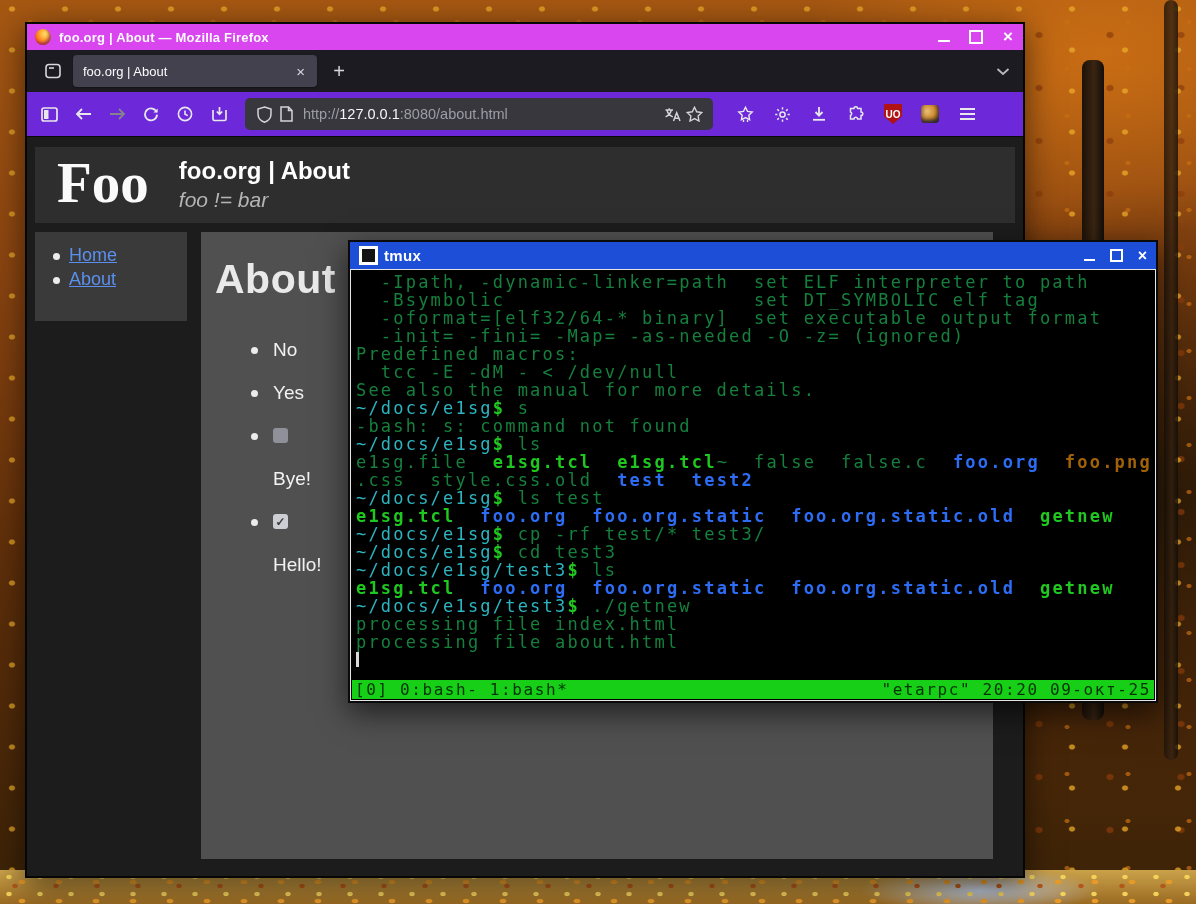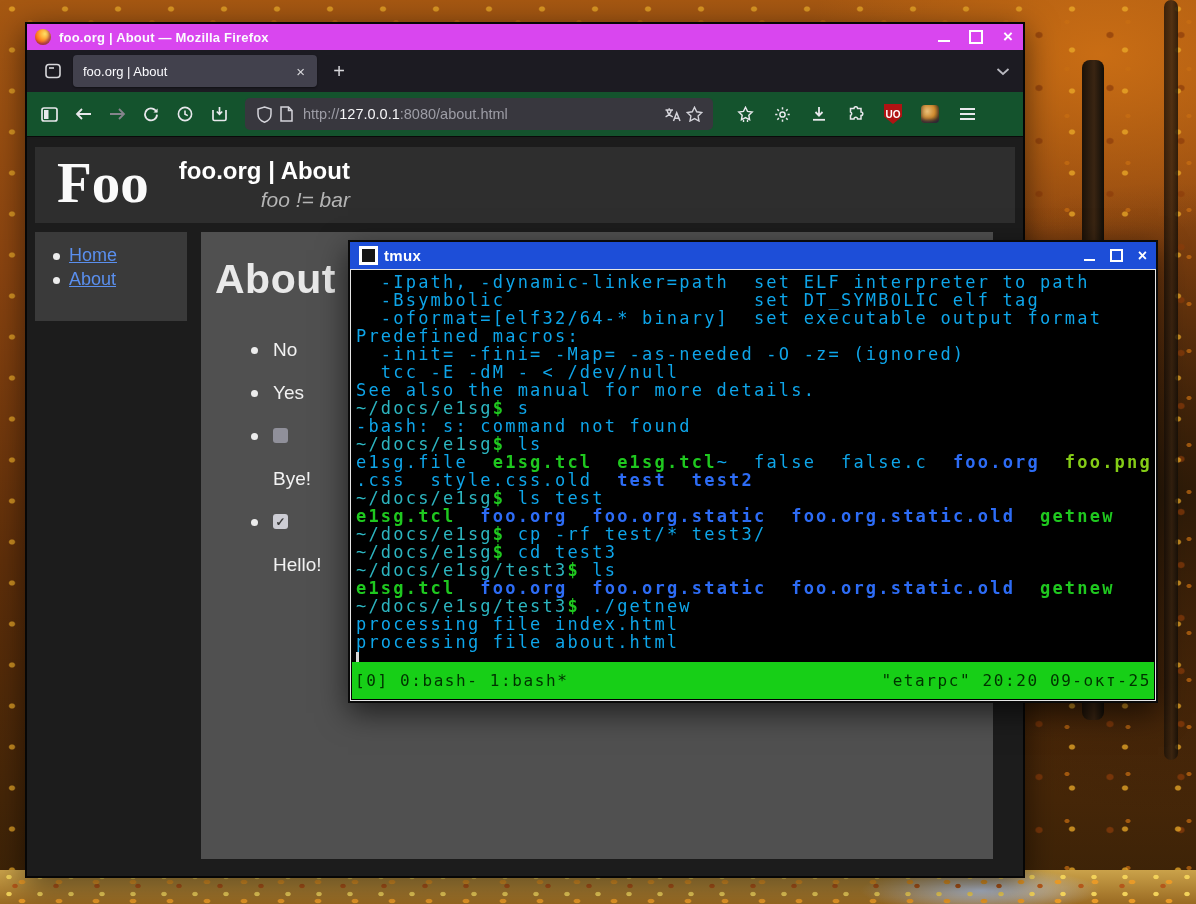--- a/index.html
+++ b/index.html
@@ -38,41 +38,41 @@
   .wc .cls{font-size:17px;font-weight:bold;}
 
   .tabstrip{height:42px;background:#1c1b22;display:flex;align-items:center;padding:0 6px;}
   .ffview{width:28px;height:28px;border-radius:4px;display:flex;align-items:center;justify-content:center;margin:0 6px;color:#d7d7db;}
   .tab{width:224px;height:32px;background:#42414d;border-radius:4px;display:flex;align-items:center;padding:0 10px;color:#fbfbfe;font-size:13px;box-shadow:0 1px 2px rgba(0,0,0,.4);}
   .tab .tlabel{flex:1;white-space:nowrap;overflow:hidden;}
   .tab .tclose{color:#d7d7db;font-size:15px;padding:0 2px;}
   .newtab{width:28px;height:28px;margin-left:8px;border-radius:4px;color:#d7d7db;font-size:20px;display:flex;align-items:center;justify-content:center;}
   .alltabs{margin-left:auto;color:#b9b9c0;width:28px;display:flex;justify-content:center;}
 
-  .navbar{height:44px;background:#14532d;border-bottom:1px solid #0a0a0a;display:flex;align-items:center;padding:0 6px;gap:2px;}
+  .navbar{height:44px;background:#6d28d9;border-bottom:1px solid #0a0a0a;display:flex;align-items:center;padding:0 6px;gap:2px;}
   .tbicon{width:32px;height:30px;border-radius:4px;display:flex;align-items:center;justify-content:center;color:#e8e8ec;flex:0 0 auto;}
   .tbicon.dim{color:#85848c;}
   .urlbar{flex:0 0 auto;width:452px;height:32px;background:#38373e;border-radius:5px;display:flex;align-items:center;padding:0 8px;margin:0 10px 0 8px;color:#d0d0d6;}
   .urltext{flex:1;font-size:14.5px;white-space:nowrap;overflow:hidden;margin-left:6px;}
   .urltext .dim{color:#9d9da6;}
   .urltext .host{color:#f6f6f8;}
   .uicon{width:22px;height:22px;display:flex;align-items:center;justify-content:center;color:#d4d4da;flex:0 0 auto;}
   .right-icons{display:flex;align-items:center;gap:5px;margin-left:4px;}
   .ublock{width:18px;height:20px;background:#b01313;clip-path:polygon(0 0,100% 0,100% 62%,50% 100%,0 62%);display:flex;align-items:center;justify-content:center;color:#fff;font-size:10px;font-weight:bold;}
   .extimg{width:18px;height:18px;border-radius:4px;background:radial-gradient(circle at 35% 35%,#e8c07a 0%,#cf8a2e 45%,#6b4a18 75%,#2c2c40 100%);box-shadow:inset 0 -3px 4px rgba(30,30,60,.8);}
   .hamb{display:flex;flex-direction:column;gap:3px;}
   .hamb i{display:block;width:15px;height:2px;background:#e8e8ec;}
 
   
   .page{position:absolute;left:0;right:0;top:115px;bottom:0;background:#1c1c1c;overflow:hidden;}
   .phead{margin:8px;height:76px;background:#2e2e2e;display:flex;align-items:center;}
   .plogo{font-family:"Liberation Serif","DejaVu Serif",serif;font-weight:bold;font-size:57px;color:#fafafa;margin:0 0 6px 22px;line-height:1;}
   .ptitles{margin-left:30px;}
   .ptitle{color:#fff;font-weight:bold;font-size:24px;line-height:1.2;}
-  .ptag{color:#b5b5b5;font-style:italic;font-size:21px;line-height:1.3;text-align:right;}
+  .ptag{color:#b5b5b5;font-style:italic;font-size:21px;line-height:1.3;}
   .pcols{display:flex;align-items:flex-start;margin:9px 8px 0 8px;gap:14px;height:calc(100% - 110px);}
   .pnav{width:152px;background:#3a3a3a;padding:10px 0 28px 0;}
   .pnav ul{margin:0;padding:0 0 0 34px;list-style:none;}
   .pnav li{position:relative;margin:3px 0;font-size:18px;}
   .pnav li::before{content:"";position:absolute;left:-16px;top:8px;width:7px;height:7px;border-radius:50%;background:#ececec;}
   .pnav a{color:#5a8fee;text-decoration:underline;}
   .pmain{flex:0 0 auto;width:792px;background:#505050;height:100%;box-sizing:border-box;padding:24px 0 0 12px;}
   .pmain h1{margin:0 0 0 2px;font-size:41px;color:#e9e9e9;letter-spacing:.5px;}
   .plist{margin:36px 0 0 38px;}
   .prow{display:flex;align-items:flex-start;height:43px;color:#f2f2f2;font-size:19px;}
@@ -86,23 +86,23 @@
   .ttitle{height:27px;background:#1d4ed8;display:flex;align-items:center;padding:0 9px;color:#fff;}
   .ticon{width:13px;height:13px;border:3px solid #fff;background:#141414;margin-right:6px;}
   .tname{font-size:15px;font-weight:bold;letter-spacing:.3px;}
   .twc{margin-left:auto;display:flex;gap:15px;align-items:center;}
   .twc .min{width:11px;border-bottom:2px solid #fff;height:8px;}
   .twc .max{width:9px;height:9px;border:2px solid #fff;}
   .twc .cls{font-size:16px;font-weight:bold;line-height:14px;}
   .tbody{position:absolute;left:0;right:0;top:27px;bottom:0;background:#000;border:1px solid #e6e6e6;box-sizing:border-box;padding:3px 0 0 5px;overflow:hidden;
     font-family:"DejaVu Sans Mono",monospace;font-size:17px;line-height:18px;letter-spacing:2.2px;}
   .tline{white-space:pre;height:18px;}
-  .c-w{color:#0ea5e9;} .c-c{color:#2cb5c0;} .c-g{color:#1fc81f;font-weight:bold;} .c-b{color:#2d6cf5;font-weight:bold;margin-top:16px;} .c-m{color:#84cc16;font-weight:bold;}
+  .c-w{color:#15803d;} .c-c{color:#2cb5c0;} .c-g{color:#1fc81f;font-weight:bold;} .c-b{color:#2d6cf5;font-weight:bold;margin-top:16px;} .c-m{color:#a16207;font-weight:bold;}
   .cursorline{height:18px;} .cursor{display:inline-block;width:3px;height:15px;background:#d8d8d8;vertical-align:top;margin-top:1px;}
-  .tstatus{position:absolute;left:1px;right:1px;bottom:1px;height:37px;background:#17cf17;color:#003300;display:flex;justify-content:space-between;align-items:center;padding:0 3px;font-family:"DejaVu Sans Mono",monospace;font-size:16px;letter-spacing:1.6px;white-space:pre;}
+  .tstatus{position:absolute;left:1px;right:1px;bottom:1px;height:19px;background:#17cf17;color:#003300;display:flex;justify-content:space-between;align-items:center;padding:0 3px;font-family:"DejaVu Sans Mono",monospace;font-size:16px;letter-spacing:1.6px;white-space:pre;}
 
   svg{display:block;}
 </style>
 </head>
 <body>
 
 <div class="stage">
   <div class="wallpaper">
     <div class="trunk t1"></div>
     <div class="trunk t2"></div>
@@ -301,22 +301,22 @@
         <i class="min"></i>
         <i class="max"></i>
         <span class="cls">×</span>
       </span>
     </div>
     <div class="tbody">
       <div>
           <div class="tline"><span class="c-w">  -Ipath, -dynamic-linker=path  set ELF interpreter to path</span></div>
           <div class="tline"><span class="c-w">  -Bsymbolic                    set DT_SYMBOLIC elf tag</span></div>
           <div class="tline"><span class="c-w">  -oformat=[elf32/64-* binary]  set executable output format</span></div>
+          <div class="tline"><span class="c-w">  -init= -fini= -Map= -as-needed -O -z= (ignored)</span></div>
           <div class="tline"><span class="c-w">Predefined macros:</span></div>
-          <div class="tline"><span class="c-w">  -init= -fini= -Map= -as-needed -O -z= (ignored)</span></div>
           <div class="tline"><span class="c-w">  tcc -E -dM - &lt; /dev/null</span></div>
           <div class="tline"><span class="c-w">See also the manual for more details.</span></div>
           <div class="tline"><span class="c-c">~/docs/e1sg</span><span class="c-g">$</span><span class="c-w"> s</span></div>
           <div class="tline"><span class="c-w">-bash: s: command not found</span></div>
           <div class="tline"><span class="c-c">~/docs/e1sg</span><span class="c-g">$</span><span class="c-w"> ls</span></div>
           <div class="tline"><span class="c-w">e1sg.file  </span><span class="c-g">e1sg.tcl</span><span class="c-w">  </span><span class="c-g">e1sg.tcl</span><span class="c-w">~  false  false.c  </span><span class="c-b">foo.org</span><span class="c-w">  </span><span class="c-m">foo.png</span><span class="c-w">  LICENSE  style</span></div>
           <div class="tline"><span class="c-w">.css  style.css.old  </span><span class="c-b">test</span><span class="c-w">  </span><span class="c-b">test2</span></div>
           <div class="tline"><span class="c-c">~/docs/e1sg</span><span class="c-g">$</span><span class="c-w"> ls test</span></div>
           <div class="tline"><span class="c-g">e1sg.tcl</span><span class="c-w">  </span><span class="c-b">foo.org</span><span class="c-w">  </span><span class="c-b">foo.org.static</span><span class="c-w">  </span><span class="c-b">foo.org.static.old</span><span class="c-w">  </span><span class="c-g">getnew</span></div>
           <div class="tline"><span class="c-c">~/docs/e1sg</span><span class="c-g">$</span><span class="c-w"> cp -rf test/* test3/</span></div>

